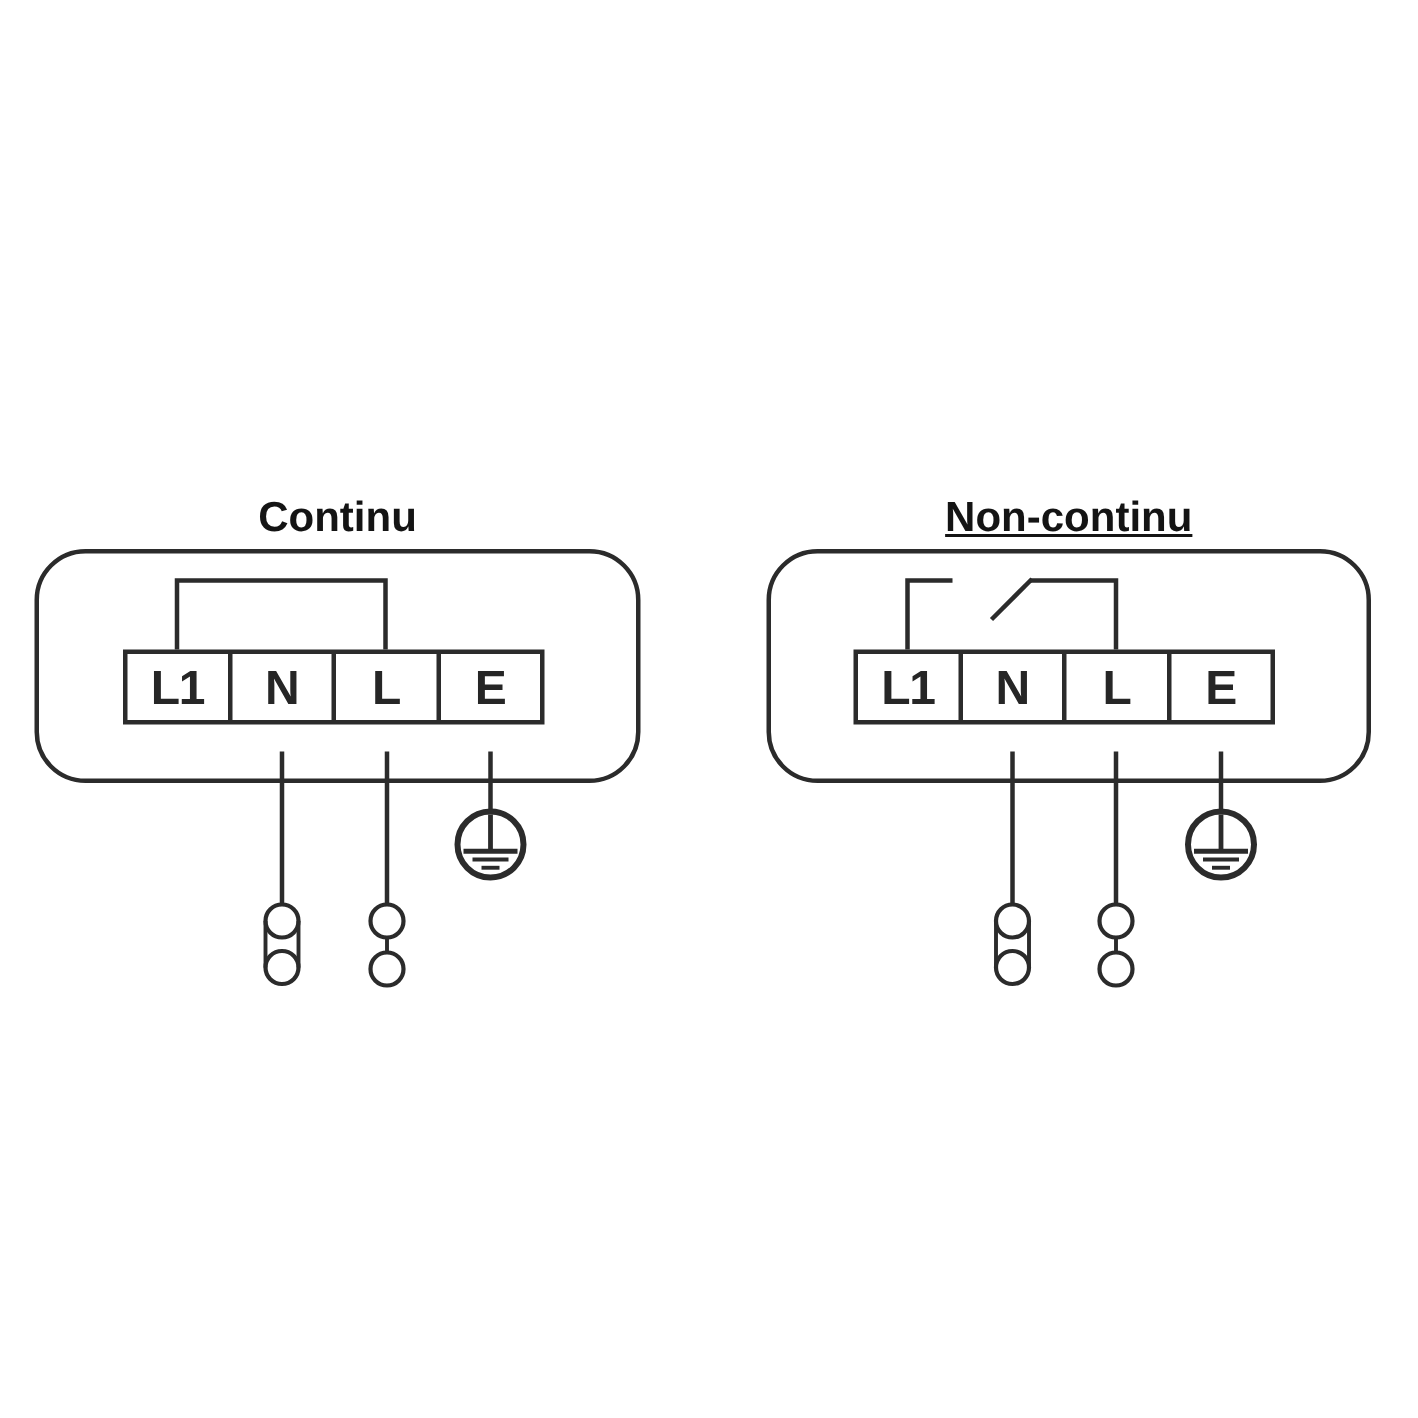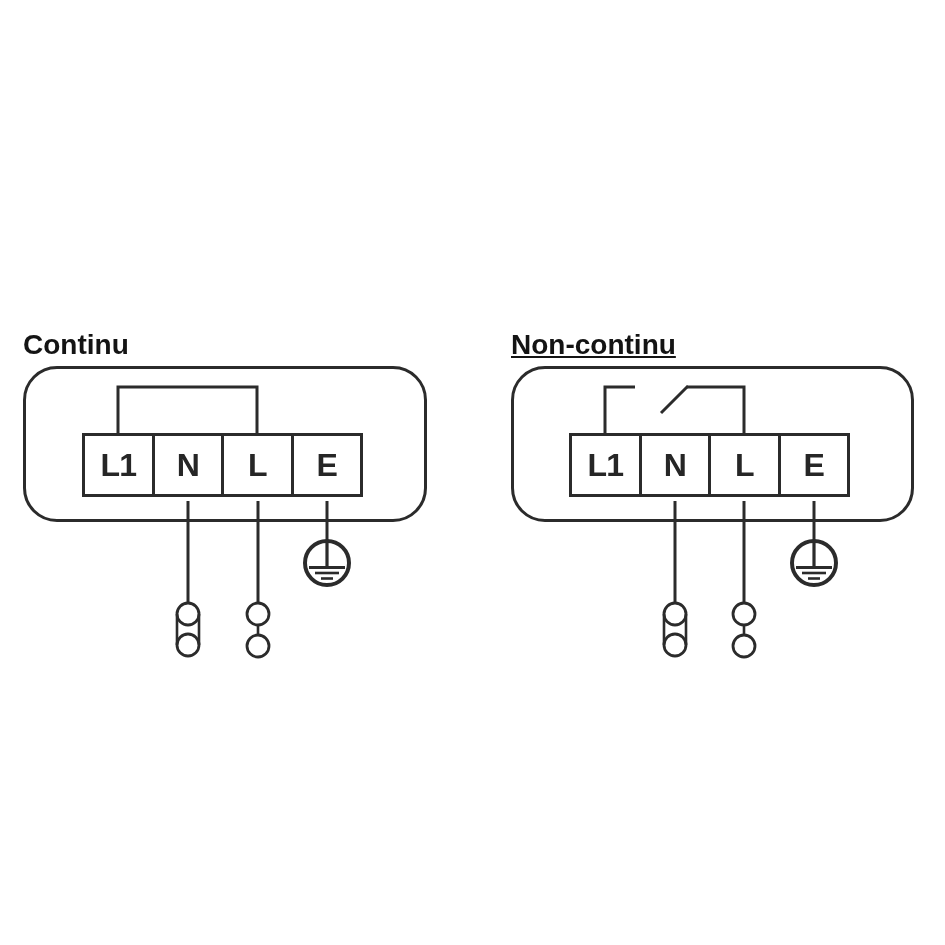--- a/index.html
+++ b/index.html
@@ -48,21 +48,21 @@
   .overlay .earth-bar {
     fill: none;
     stroke: var(--line);
   }
 
   .diagram-title {
     position: absolute;
     top: 329px;
     height: 32px;
     z-index: 3;
-    text-align: left;
+    text-align: center;
     font-size: 28px;
     font-weight: 700;
     line-height: 32px;
     color: var(--title);
     letter-spacing: 0px;
   }
   .title-left  { left: 23px;  width: 404px; }
   .title-right { left: 511px; width: 403px; text-decoration: underline; }
 
   .enclosure {
@@ -74,21 +74,21 @@
     background: transparent;
     z-index: 2;
   }
   .enclosure-left  { left: 23px;  width: 404px; }
   .enclosure-right { left: 511px; width: 403px; }
 
   .terminals {
     position: absolute;
     top: 433px;
     width: 281px;
-    height: 64px;
+    height: 50px;
     display: flex;
     border: 3px solid var(--line);
     background: #ffffff;
     z-index: 3;
   }
   .terminals-left  { left: 82px; }
   .terminals-right { left: 569px; }
 
   .terminal {
     flex: 1 1 0;

